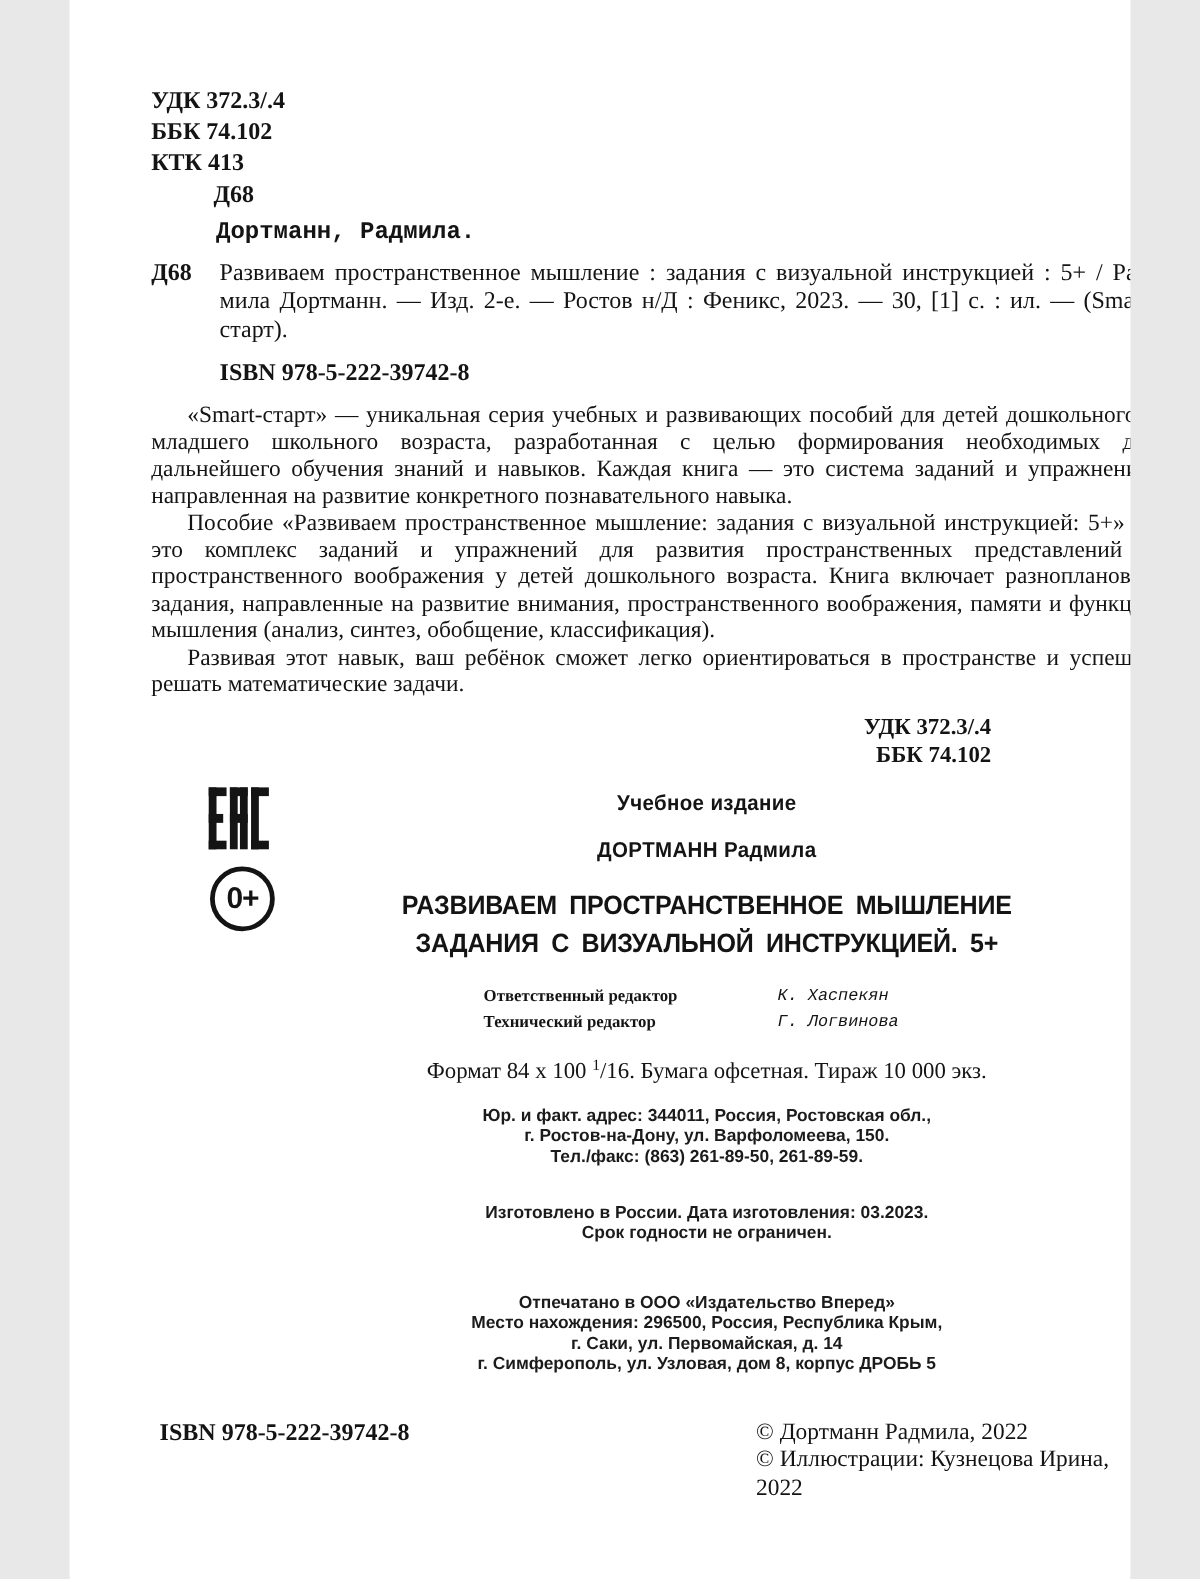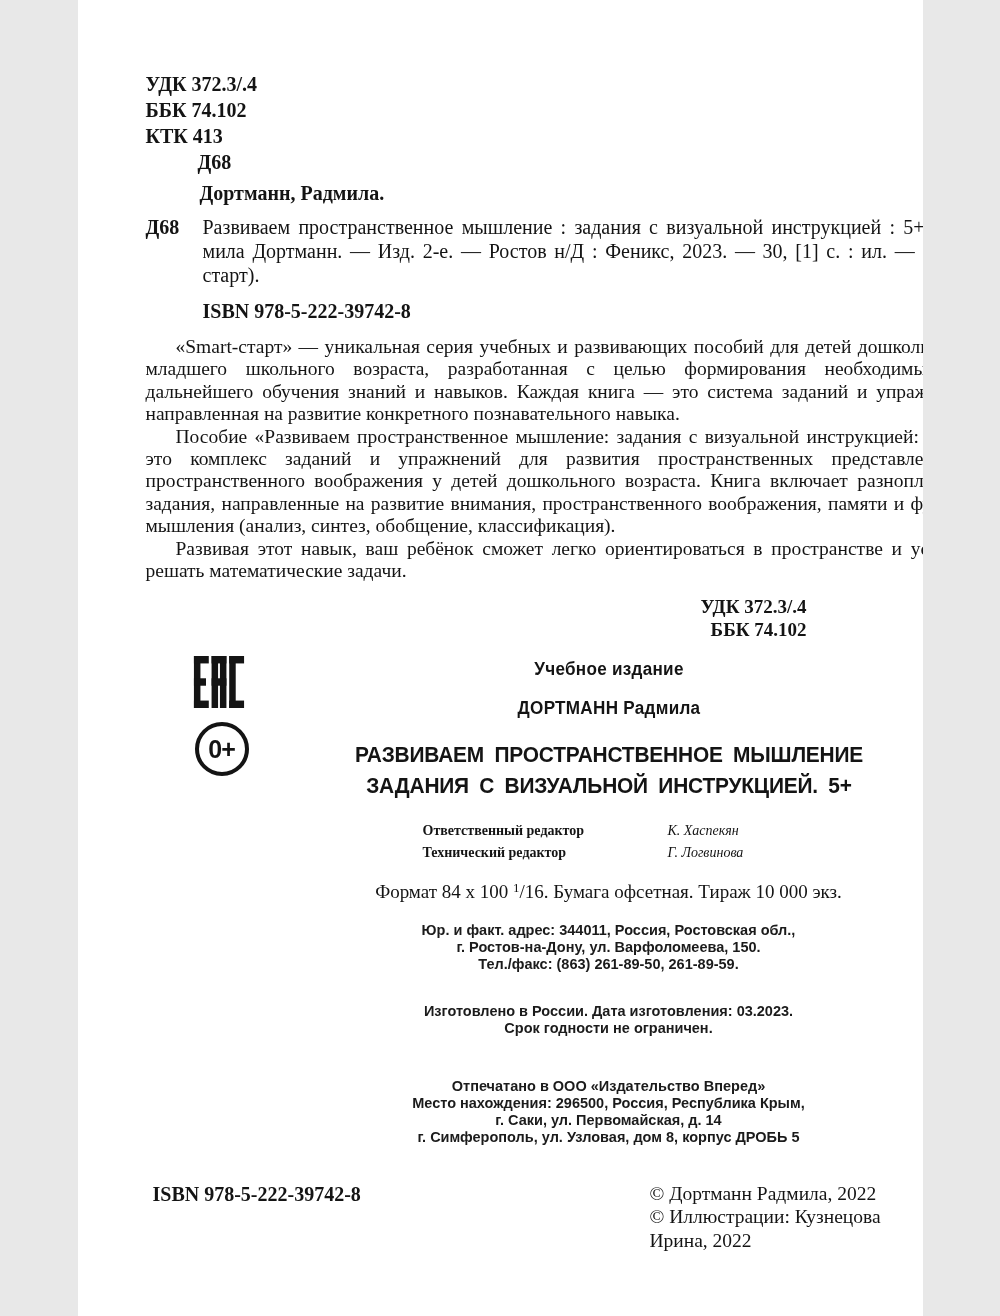--- a/index.html
+++ b/index.html
@@ -1,27 +1,28 @@
 <!DOCTYPE html>
 <html><head>
 <meta charset="utf-8">
 <style>
   html,body{margin:0;padding:0;background:#e8e8e8;}
   .page{
     position:relative;width:845px;height:1316px;margin:0 auto;
     background:#ffffff;color:#141414;overflow:hidden;
     font-family:"Liberation Serif","DejaVu Serif",serif;
+    padding-left:39px;
   }
   .abs{position:absolute;}
   .sans{font-family:"Liberation Sans","DejaVu Sans",sans-serif;}
 
   .codes-top{left:68px;top:71px;font-size:20px;line-height:26px;font-weight:700;}
   .codes-top .indent{padding-left:52px;}
 
-  .author-heading{left:122px;top:182px;font-size:20px;font-weight:700;}
+  .author-heading{left:122px;top:182px;font-size:20px;font-weight:700;font-family:Liberation Mono, monospace;}
 
   .catalog{left:68px;top:215px;width:838px;font-size:20px;line-height:24px;}
   .catalog .cat-code{position:absolute;left:0;top:0;font-weight:700;}
   .catalog .cat-text{margin:0 0 0 57px;text-align:justify;}
 
   .isbn-top{left:125px;top:300px;font-size:20px;font-weight:700;}
 
   .annotation{left:68px;top:336px;width:838px;font-size:19.5px;line-height:22.4px;text-align:justify;}
   .annotation p{margin:0;text-indent:30px;}
 
@@ -34,21 +35,21 @@
     font-family:"Liberation Sans","DejaVu Sans",sans-serif;font-weight:700;font-size:25px;letter-spacing:-1px;
   }
 
   .center-block{left:131px;width:800px;text-align:center;}
   .edition-kind{top:659px;font-size:18px;font-weight:700;letter-spacing:.3px;transform:scaleX(.95);}
   .edition-author{top:698px;font-size:18px;font-weight:700;letter-spacing:.3px;transform:scaleX(.95);}
   .book-title{top:740px;font-size:22px;font-weight:700;line-height:30.5px;word-spacing:5px;letter-spacing:-.2px;transform:scaleX(.95);}
 
   .editors{left:345px;top:820px;font-size:14px;line-height:21.5px;display:grid;grid-template-columns:245px auto;}
   .editors .role{font-weight:700;}
-  .editors .name{font-style:italic;}
+  .editors .name{font-style:italic;font-family:Liberation Mono, monospace;}
 
   .format-line{top:880px;font-size:19px;}
   .format-line .sup{font-size:13px;vertical-align:6px;}
 
   .imprint{font-family:"Liberation Sans","DejaVu Sans",sans-serif;font-weight:700;font-size:14.5px;line-height:17px;color:#1b1b1b;}
   .publisher{top:922px;}
   .manufacture{top:1003px;}
   .printing{top:1046px;margin-top:32px;}
 
   .footer-isbn{left:75px;top:1183px;font-size:20px;font-weight:700;}

